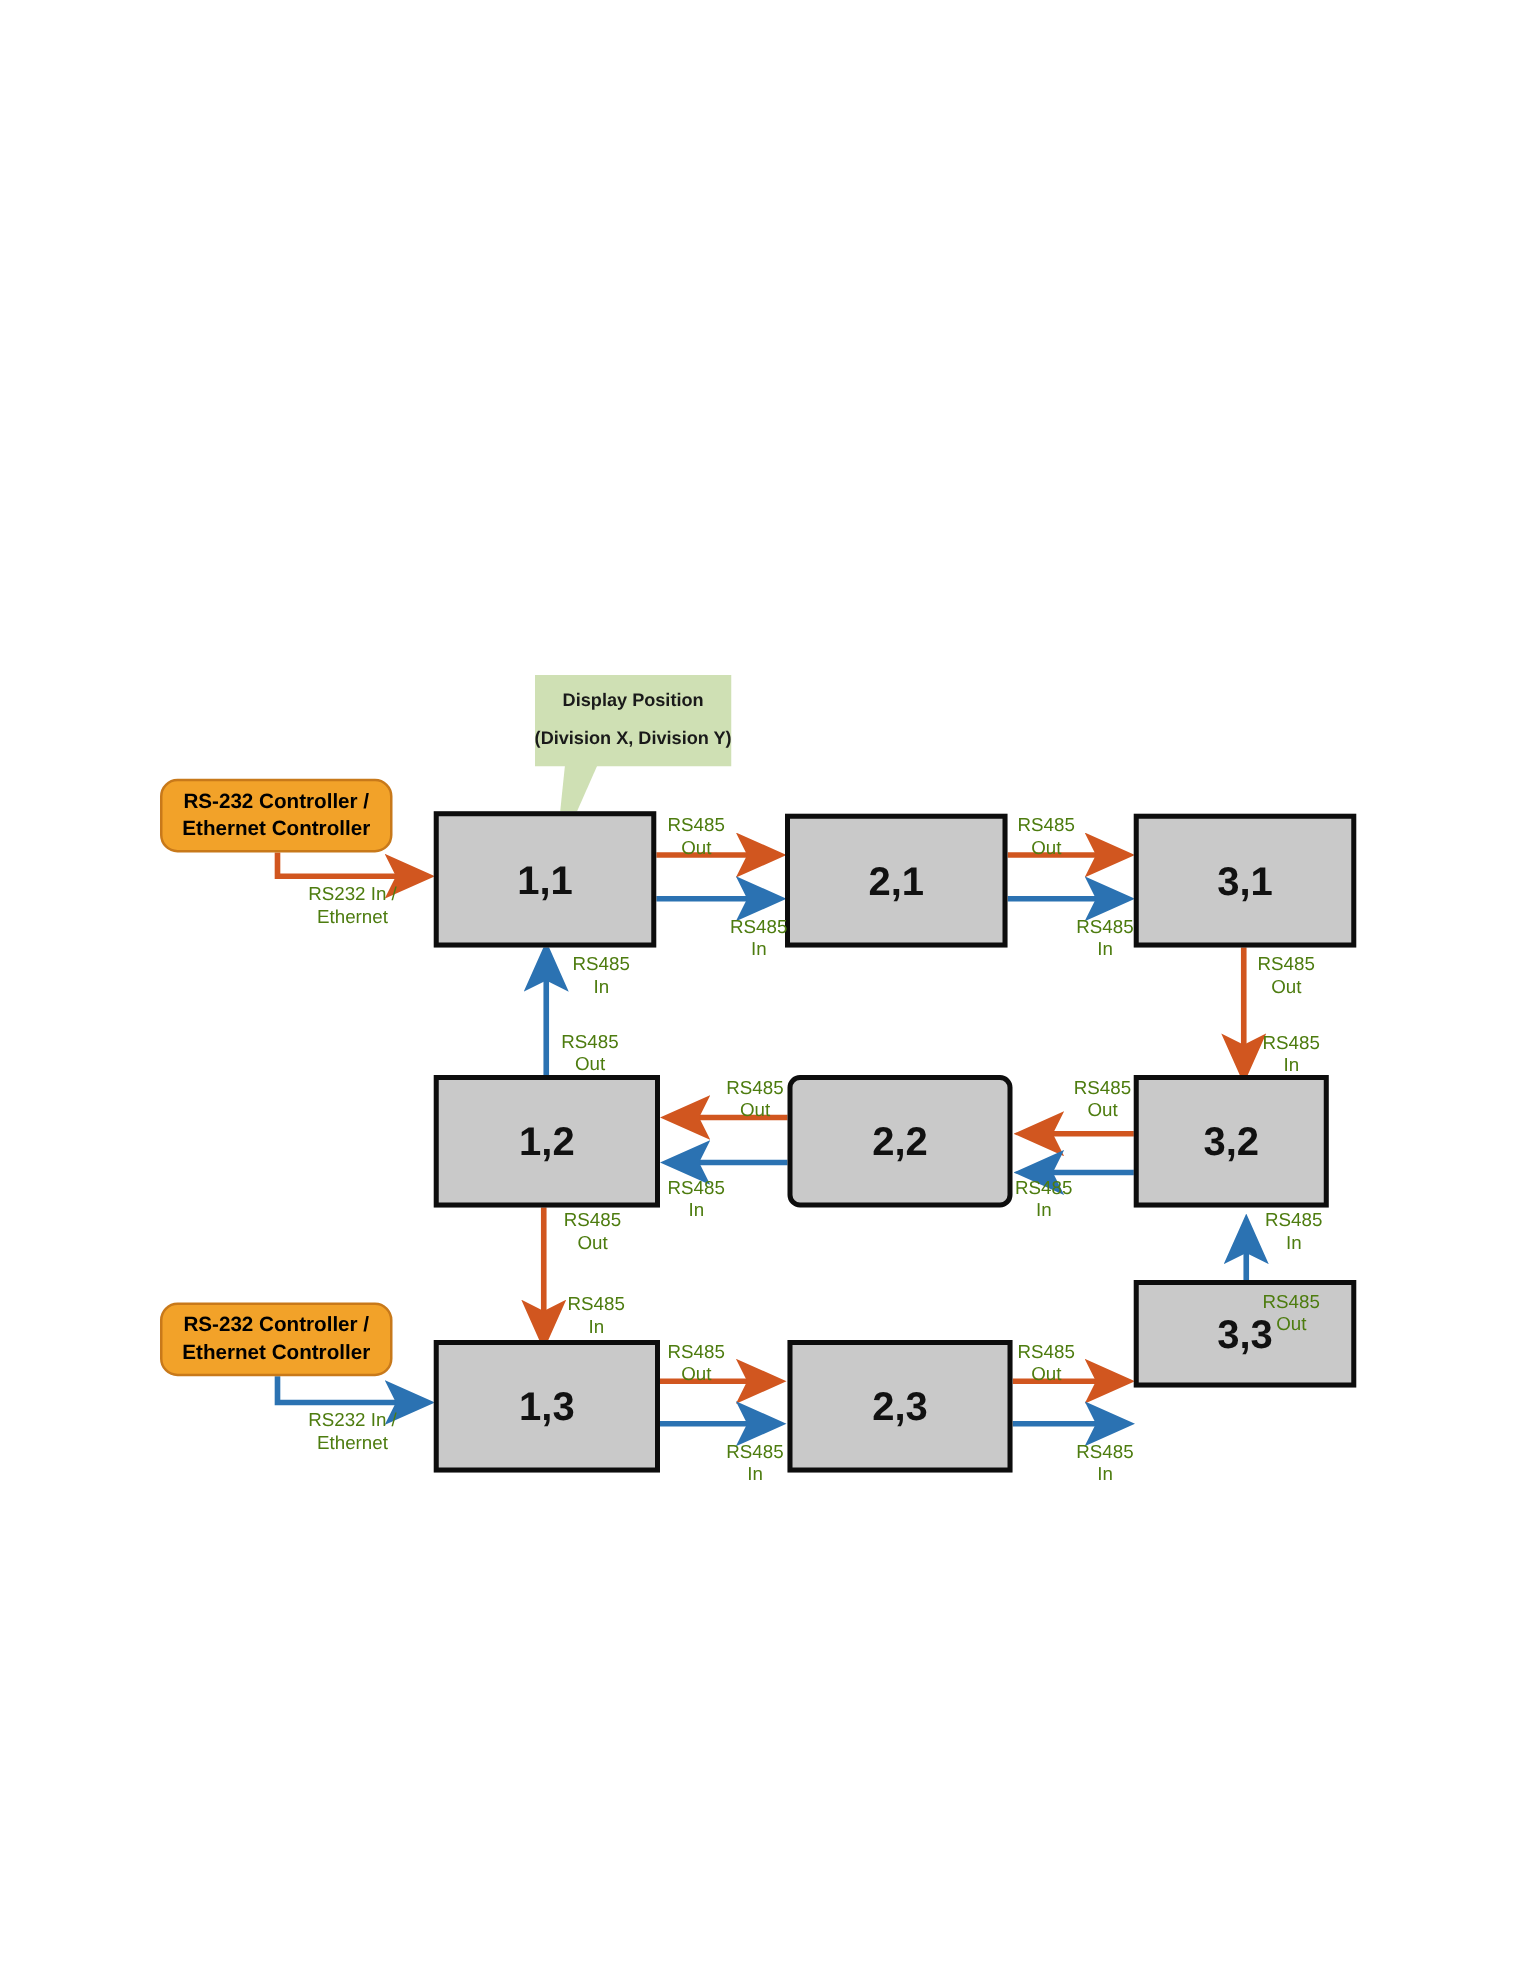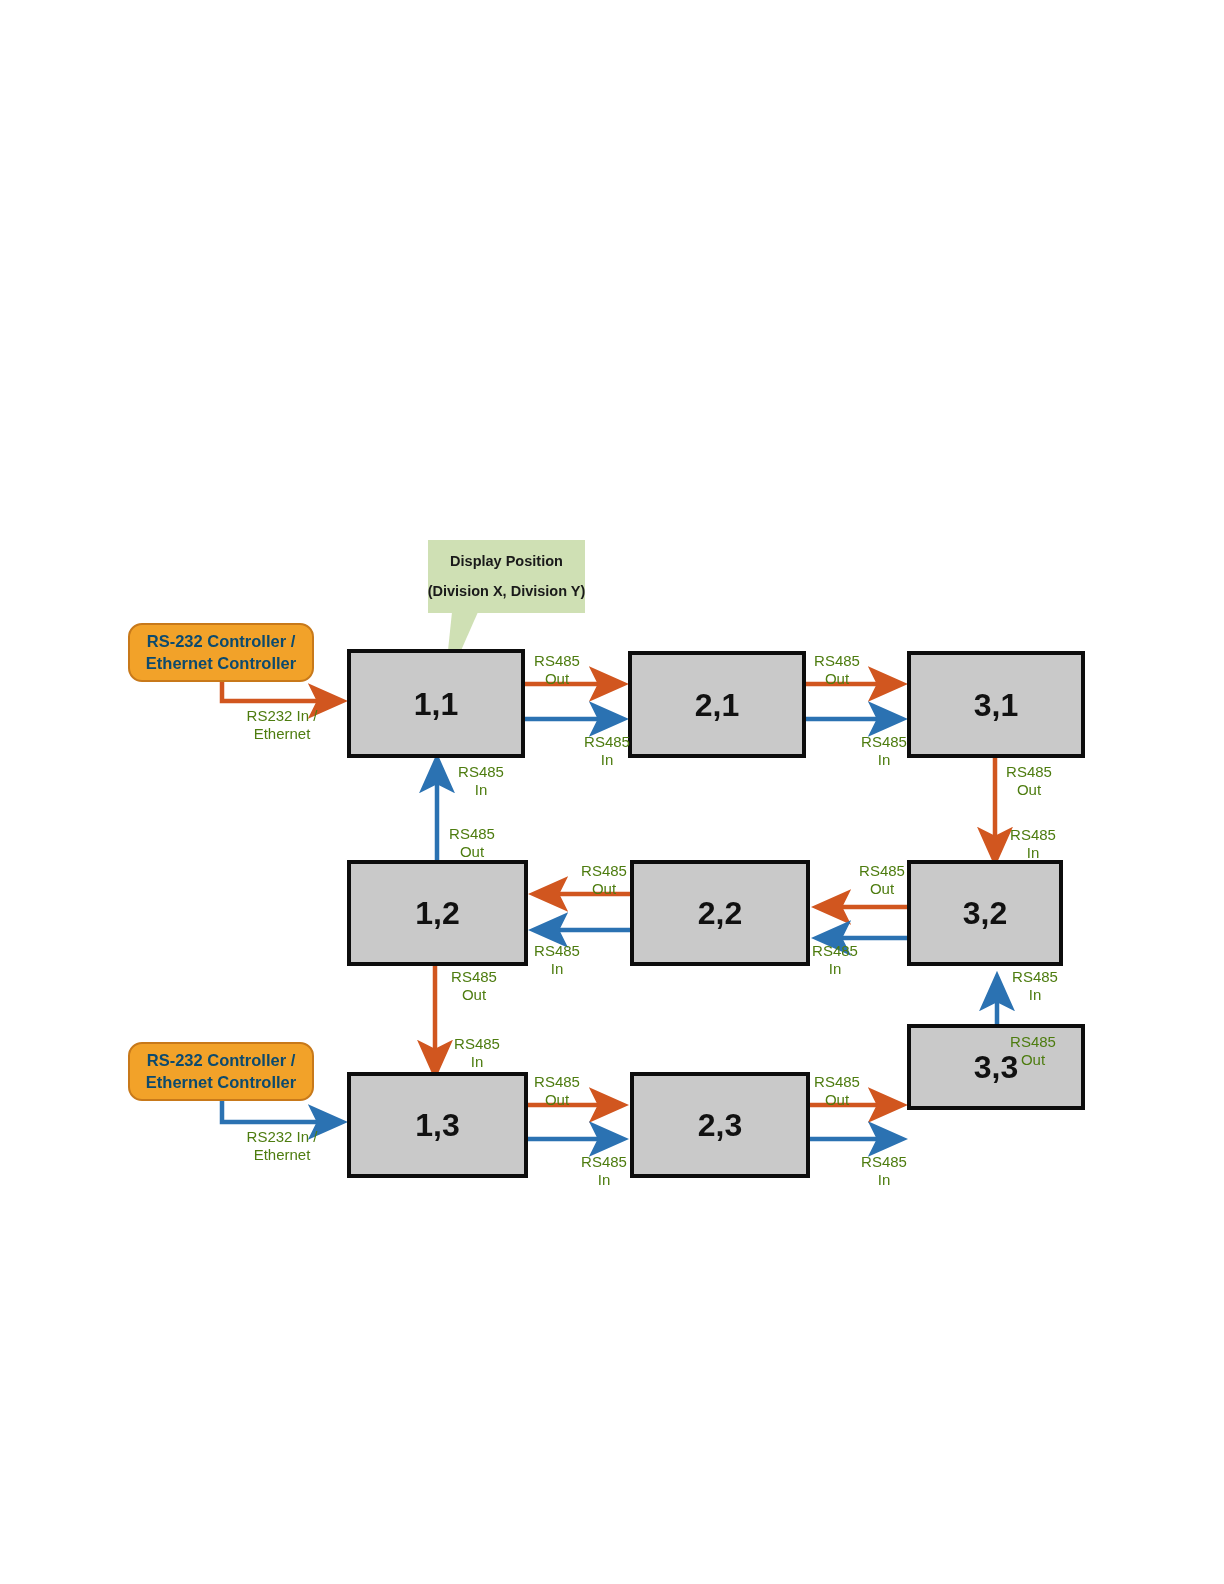--- a/index.html
+++ b/index.html
@@ -57,21 +57,21 @@
     box-sizing: border-box;
     display: flex;
     flex-direction: column;
     align-items: center;
     justify-content: center;
     padding: 6px 10px;
   }
   .controller-pill .pill-line {
     font-size: 16.5px;
     font-weight: bold;
-    color: #0c4a6e;
+    color: #000000;
     line-height: 1.32;
     white-space: nowrap;
     text-align: center;
   }
   
   .callout-box {
     position: absolute;
     background: #cfe0b4;
     box-sizing: border-box;
     display: flex;
@@ -231,21 +231,21 @@
   <div class="display-box" style="left:628px; top:651px; width:178px; height:107px;">
     <span class="box-label">2,1</span>
   </div>
   <div class="display-box" style="left:907px; top:651px; width:178px; height:107px;">
     <span class="box-label">3,1</span>
   </div>
 
   <div class="display-box" style="left:347px; top:860px; width:181px; height:106px;">
     <span class="box-label">1,2</span>
   </div>
-  <div class="display-box" style="left:630px; top:860px; width:180px; height:106px;">
+  <div class="display-box" style="left:630px; top:860px; width:180px; height:106px;border-radius:10px;">
     <span class="box-label">2,2</span>
   </div>
   <div class="display-box" style="left:907px; top:860px; width:156px; height:106px;">
     <span class="box-label">3,2</span>
   </div>
 
   <div class="display-box" style="left:347px; top:1072px; width:181px; height:106px;">
     <span class="box-label">1,3</span>
   </div>
   <div class="display-box" style="left:630px; top:1072px; width:180px; height:106px;">

